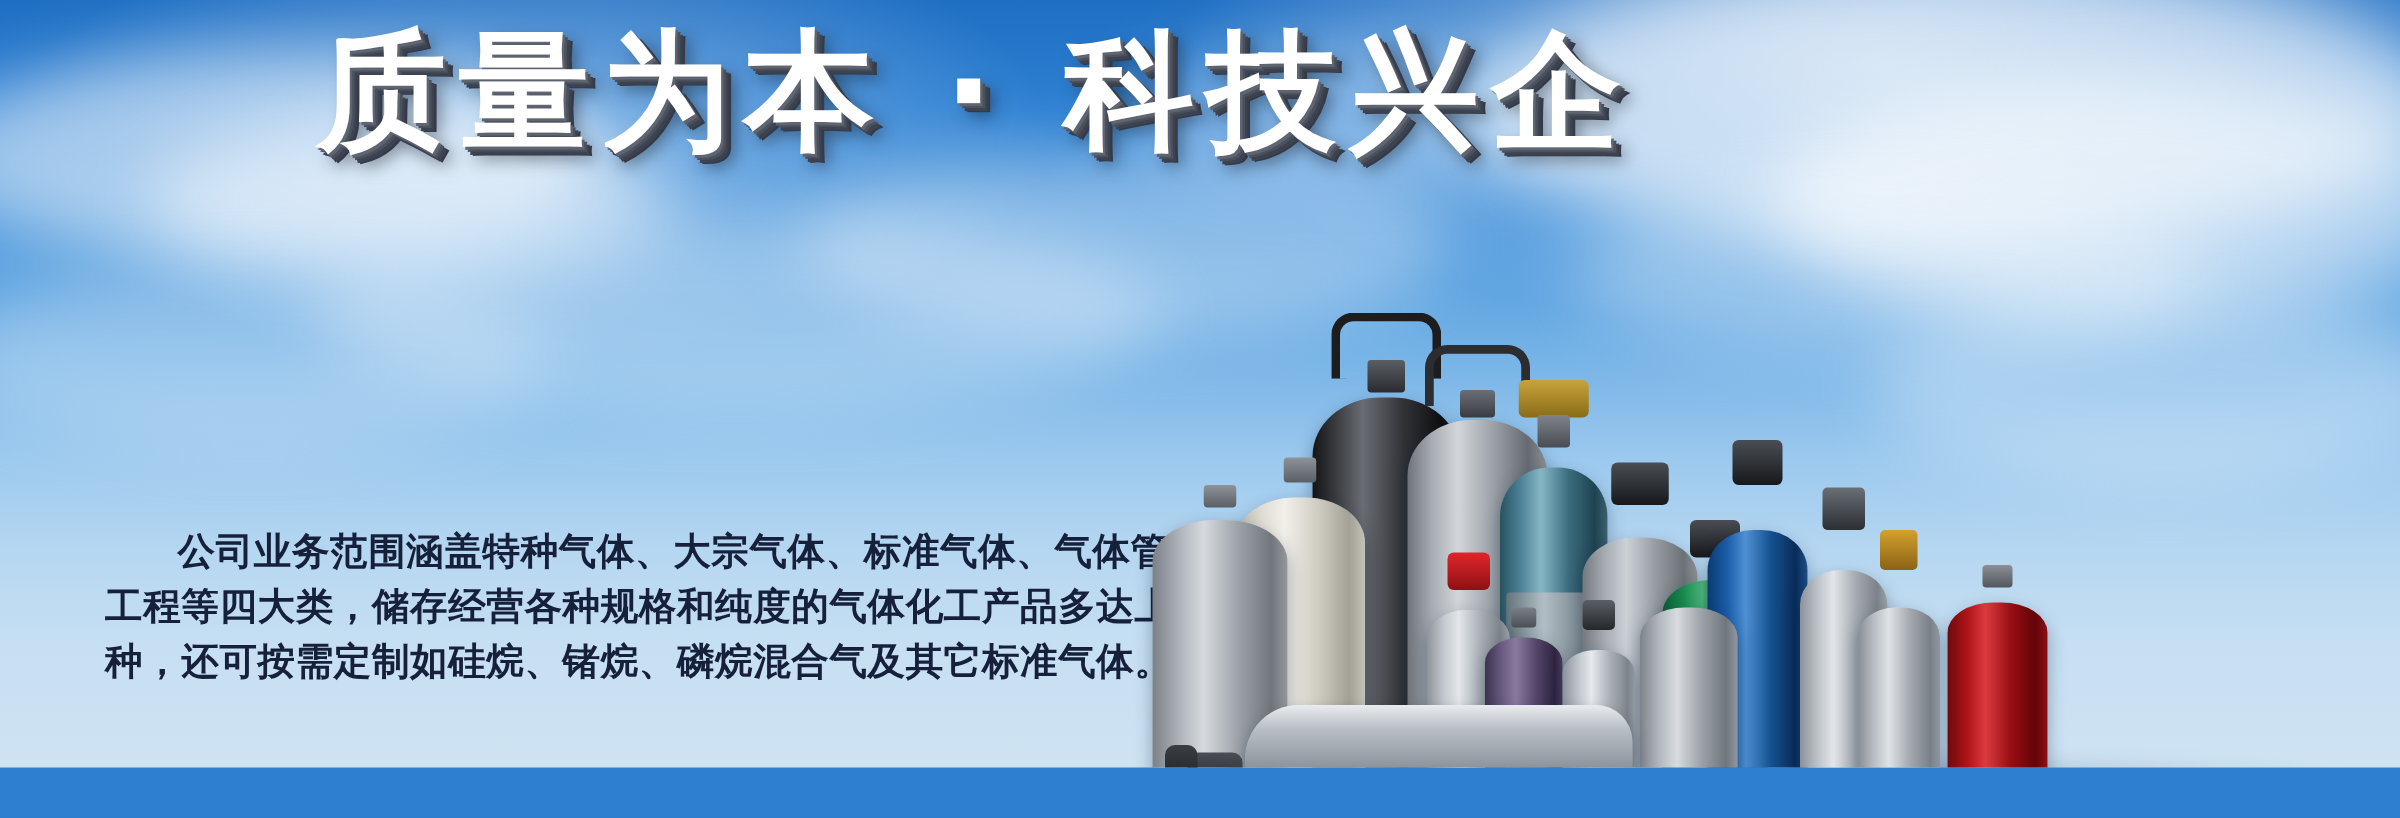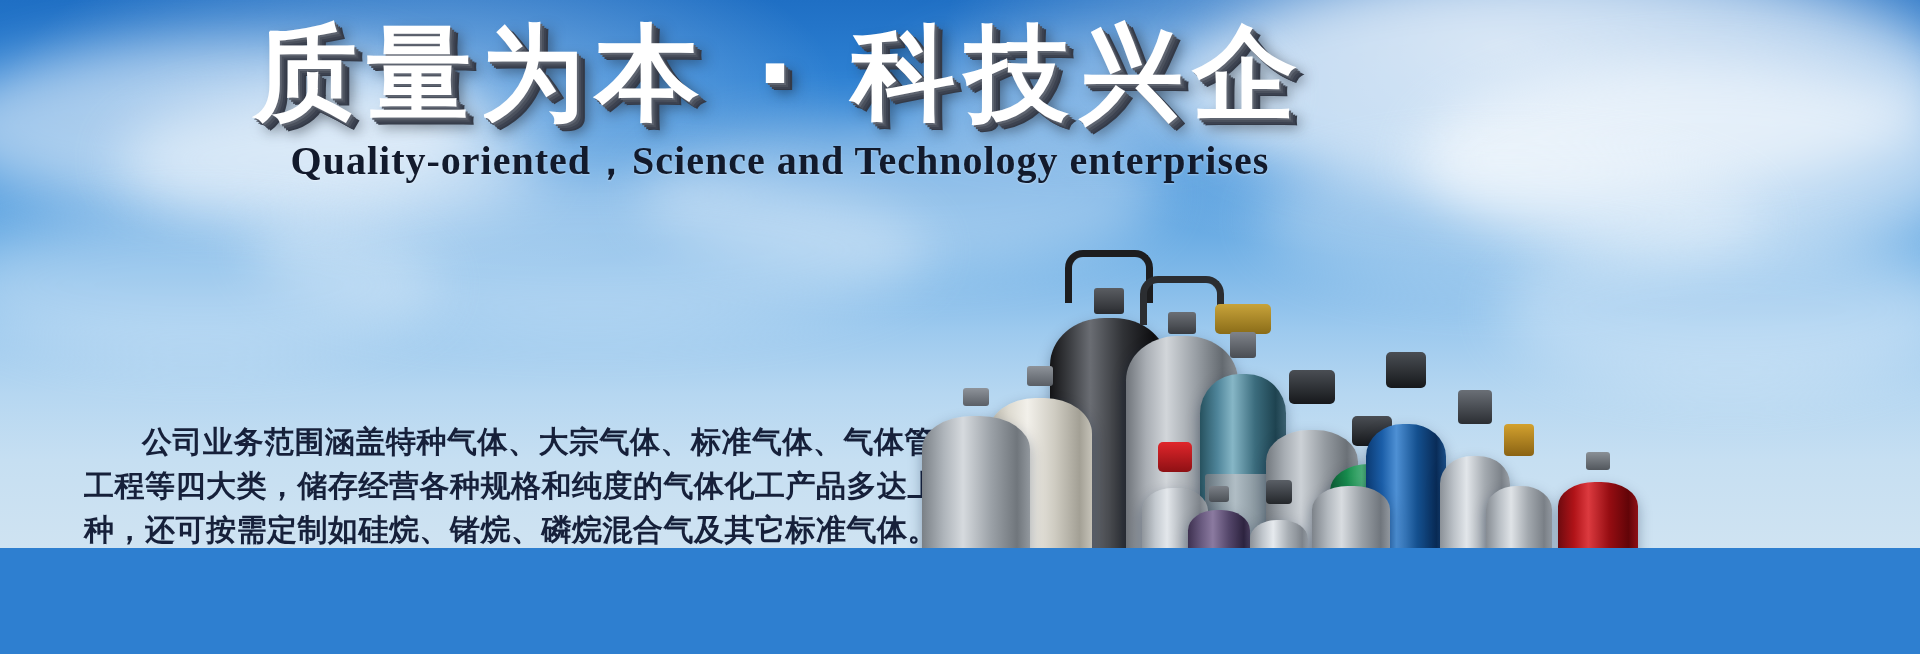--- a/index.html
+++ b/index.html
@@ -3,21 +3,21 @@
 <meta charset="utf-8">
 <title>Banner</title>
 <style>
   html,body{margin:0;padding:0;}
   body{
     width:1920px;height:654px;overflow:hidden;
     font-family:"Liberation Sans", sans-serif;
     background:#2e7fd0;
   }
   .banner{
-    position:relative;width:1920px;height:548px;overflow:hidden;
+    position:relative;width:1920px;height:614px;overflow:hidden;
     background:
       radial-gradient(ellipse 900px 360px at 78% 8%, rgba(255,255,255,.55) 0%, rgba(255,255,255,0) 62%),
       radial-gradient(ellipse 700px 300px at 22% 18%, rgba(255,255,255,.40) 0%, rgba(255,255,255,0) 60%),
       linear-gradient(180deg,
         #1f6fc4 0%,
         #2d80d2 14%,
         #4b97dc 30%,
         #74b2e6 46%,
         #9cc9ee 60%,
         #b6d7f1 72%,
@@ -130,21 +130,20 @@
   <div class="cloud c4"></div>
   <div class="cloud c5"></div>
   <div class="cloud c6"></div>
   <div class="cloud c7"></div>
   <div class="cloud c8"></div>
   <div class="cloud c9"></div>
   <div class="cloud c10"></div>
 
   <div class="headline">质量为本 · 科技兴企</div>
 
-  <div class="subtitle">Quality-oriented，Science and Technology enterprises</div>
 
 
   <div class="body-copy">
     <p class="indent">公司业务范围涵盖特种气体、大宗气体、标准气体、气体管道</p>
     <p>工程等四大类，储存经营各种规格和纯度的气体化工产品多达上百</p>
     <p>种，还可按需定制如硅烷、锗烷、磷烷混合气及其它标准气体。</p>
   </div>
 
   <div class="ground-shadow"></div>
   <div class="cylinders">

